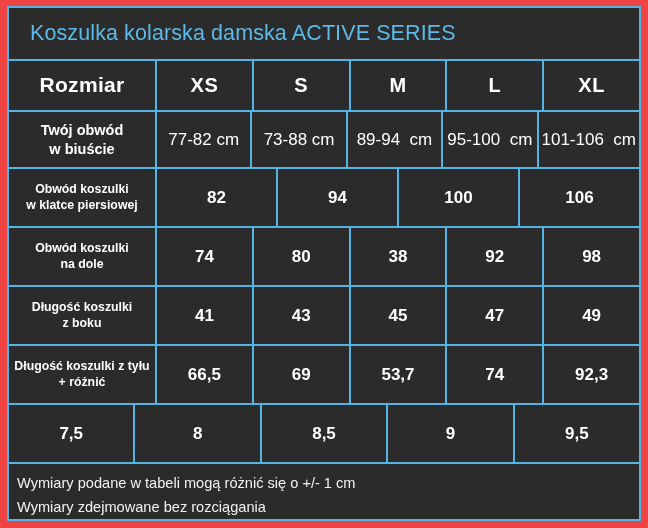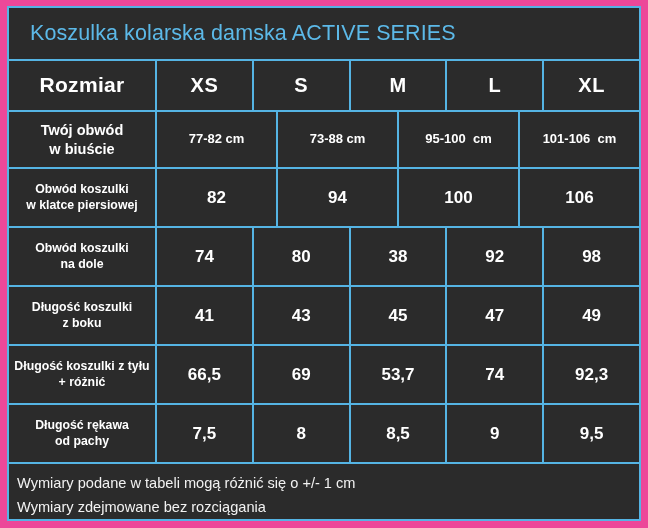--- a/index.html
+++ b/index.html
@@ -13,21 +13,21 @@
     background: #1c1c1c;
     font-family: "Liberation Sans", sans-serif;
     overflow: hidden;
   }
 
   #size-chart {
     box-sizing: border-box;
     width: 648px;
     height: 528px;
     padding: 6px 7px 7px 7px;
-    background: #ec4899;
+    background: #ef4444;
   }
 
   .chart-frame {
     box-sizing: border-box;
     width: 634px;
     height: 515px;
     border: 2px solid #55b4e4;
     background: #2b2b2b;
     display: flex;
     flex-direction: column;
@@ -99,22 +99,22 @@
     letter-spacing: 0.5px;
   }
 
   
   .row-bust { height: 57px; flex: 0 0 57px; }
   .row-bust .col-label {
     font-size: 14.5px;
     font-weight: bold;
   }
   .row-bust .col-data {
-    font-size: 13px;
-    font-weight: bold;
+    font-size: 17px;
+    font-weight: normal;
     white-space: pre;
   }
 
   
   .row-meas { height: 59px; flex: 0 0 59px; }
   .row-meas .col-label {
     font-size: 12.3px;
     font-weight: bold;
   }
   .row-meas .col-data {
@@ -160,20 +160,21 @@
         <div class="cell col-data">M</div>
         <div class="cell col-data">L</div>
         <div class="cell col-data">XL</div>
       </div>
 
       <div class="trow row-bust">
         <div class="cell col-label multiline">Twój obwód
 w biuście</div>
         <div class="cell col-data">77-82 cm</div>
         <div class="cell col-data">73-88 cm</div>
+        <div class="cell col-data">89-94  cm</div>
         <div class="cell col-data">95-100  cm</div>
         <div class="cell col-data">101-106  cm</div>
       </div>
 
       <div class="trow row-meas">
         <div class="cell col-label multiline">Obwód koszulki
 w klatce piersiowej</div>
         <div class="cell col-data">82</div>
         <div class="cell col-data">94</div>
         <div class="cell col-data">100</div>
@@ -204,22 +205,20 @@
         <div class="cell col-label multiline">Długość koszulki z tyłu
 + różnić</div>
         <div class="cell col-data">66,5</div>
         <div class="cell col-data">69</div>
         <div class="cell col-data">53,7</div>
         <div class="cell col-data">74</div>
         <div class="cell col-data">92,3</div>
       </div>
 
       <div class="trow row-meas last-row">
-        <div class="cell col-label multiline">Długość rękawa
-od pachy</div>
         <div class="cell col-data">7,5</div>
         <div class="cell col-data">8</div>
         <div class="cell col-data">8,5</div>
         <div class="cell col-data">9</div>
         <div class="cell col-data">9,5</div>
       </div>
 
     </div>
 
     <div class="footer-area">

